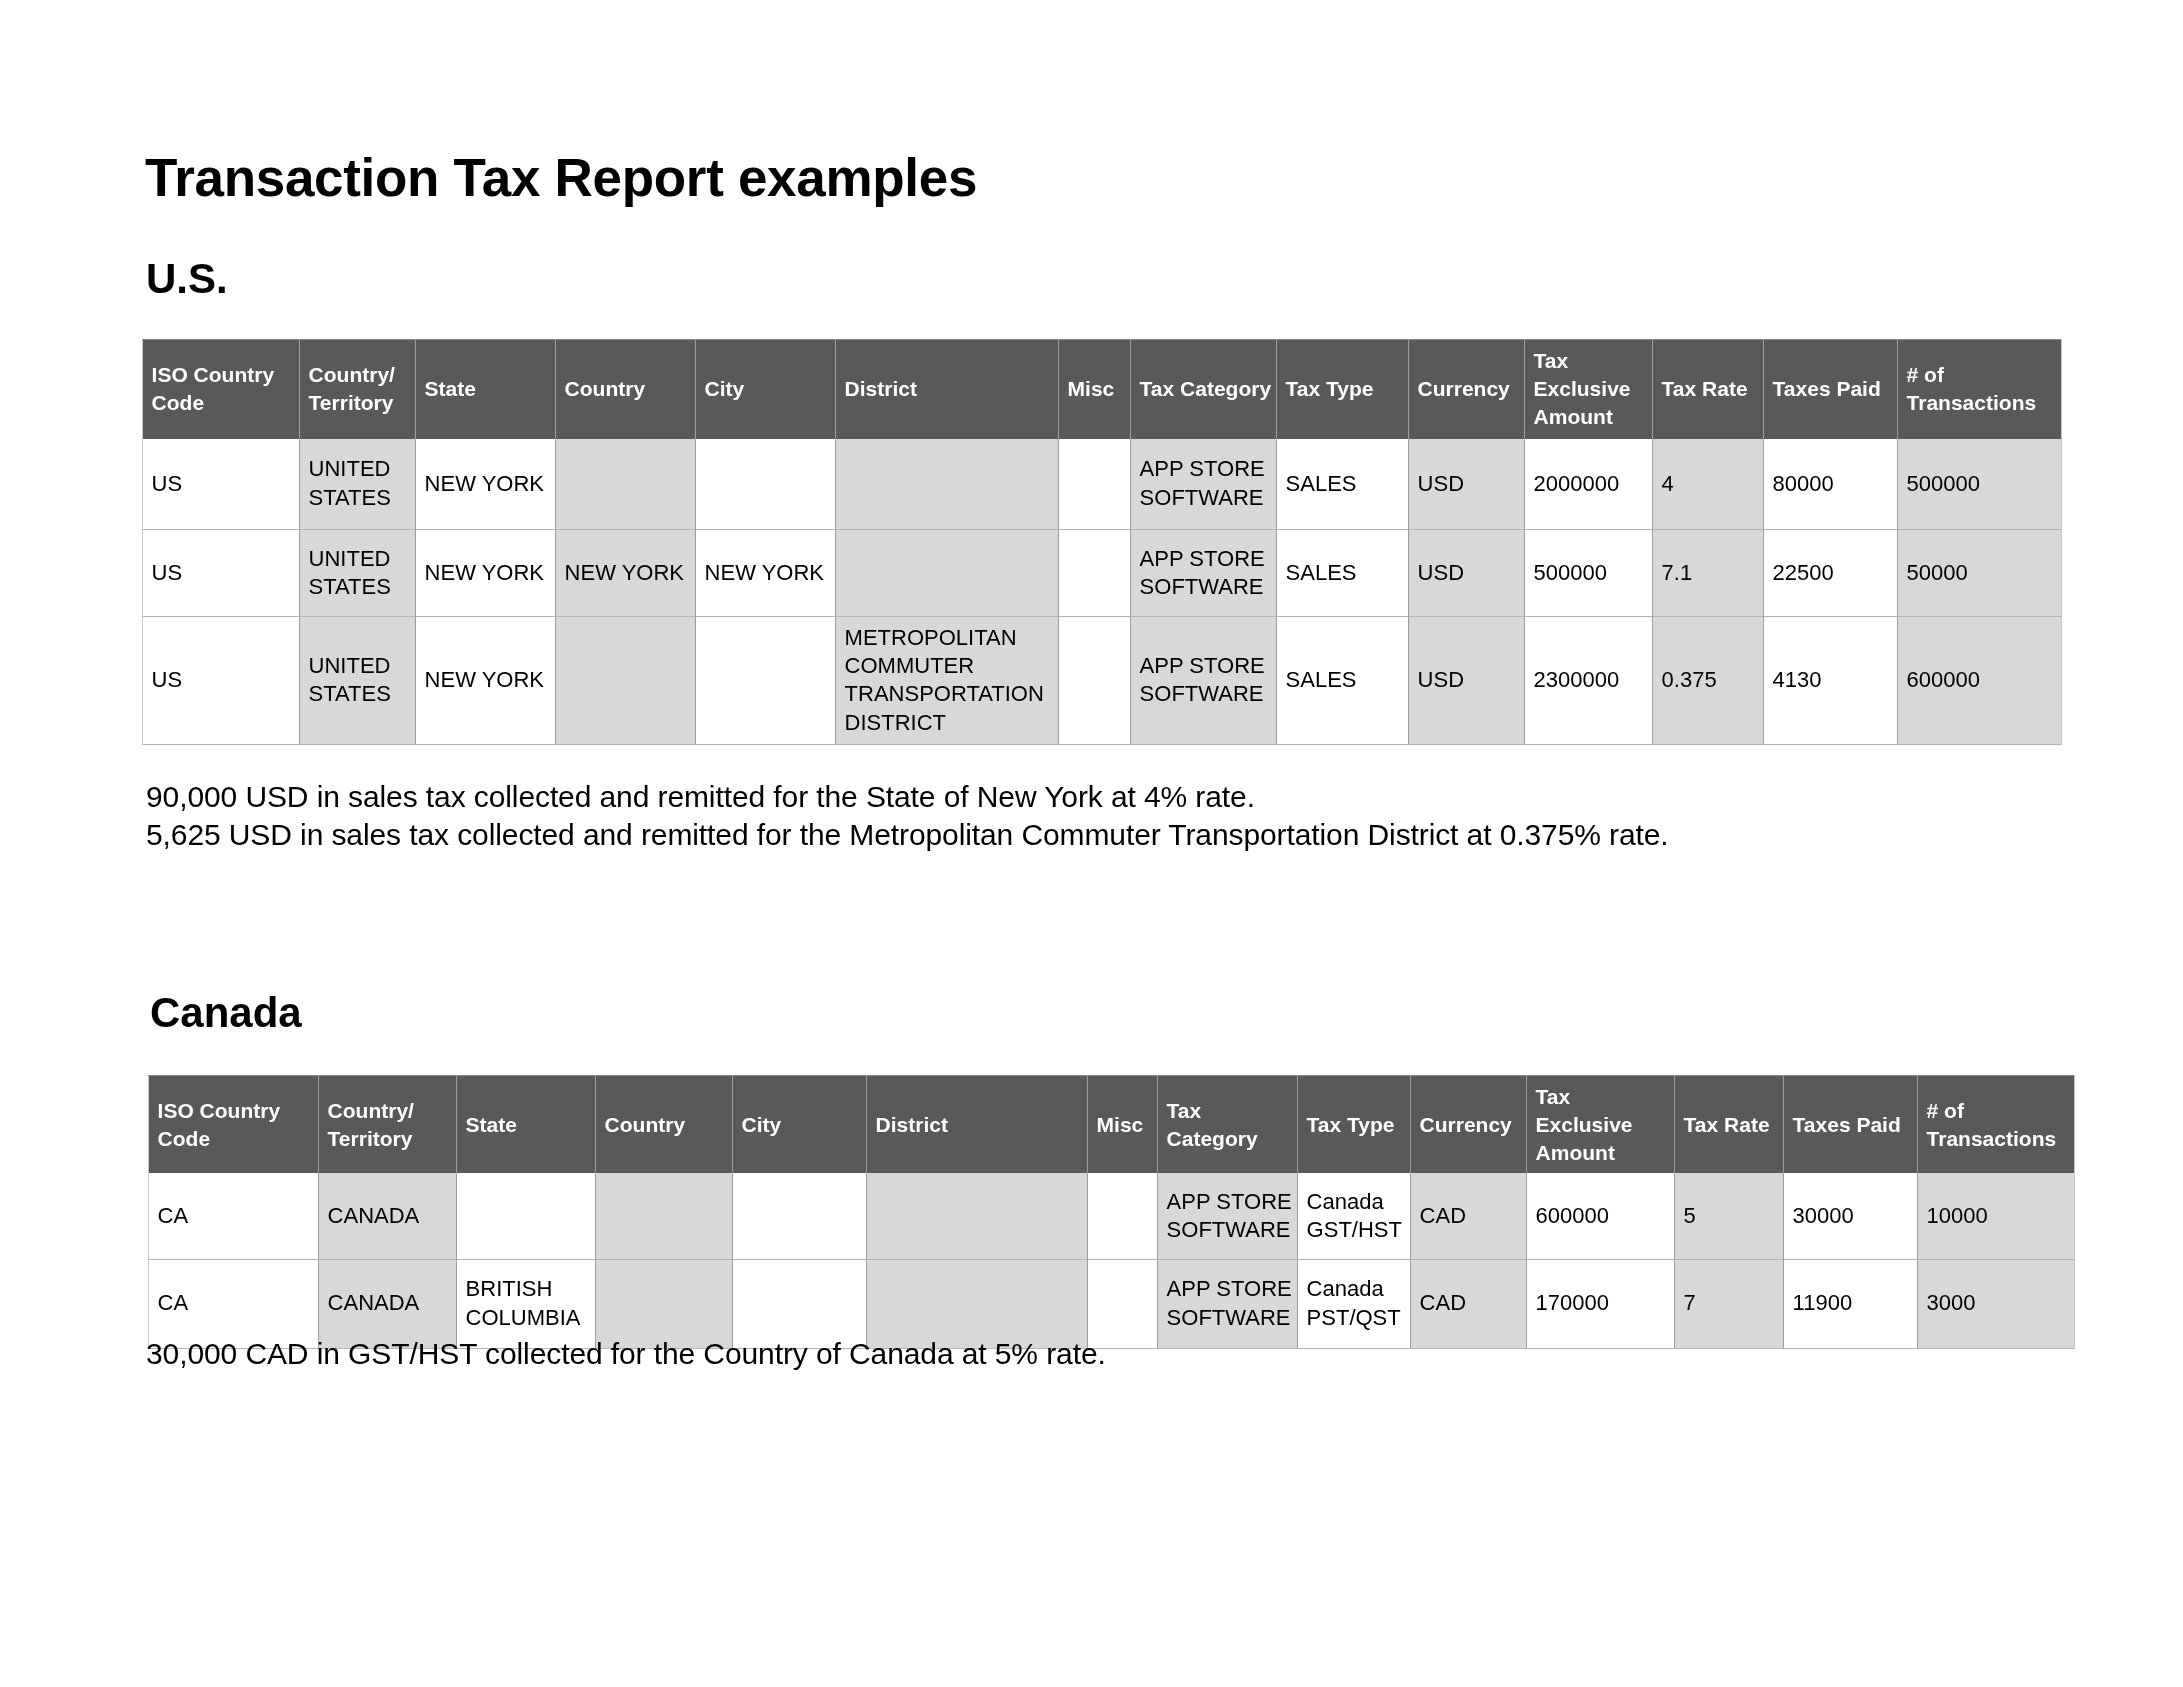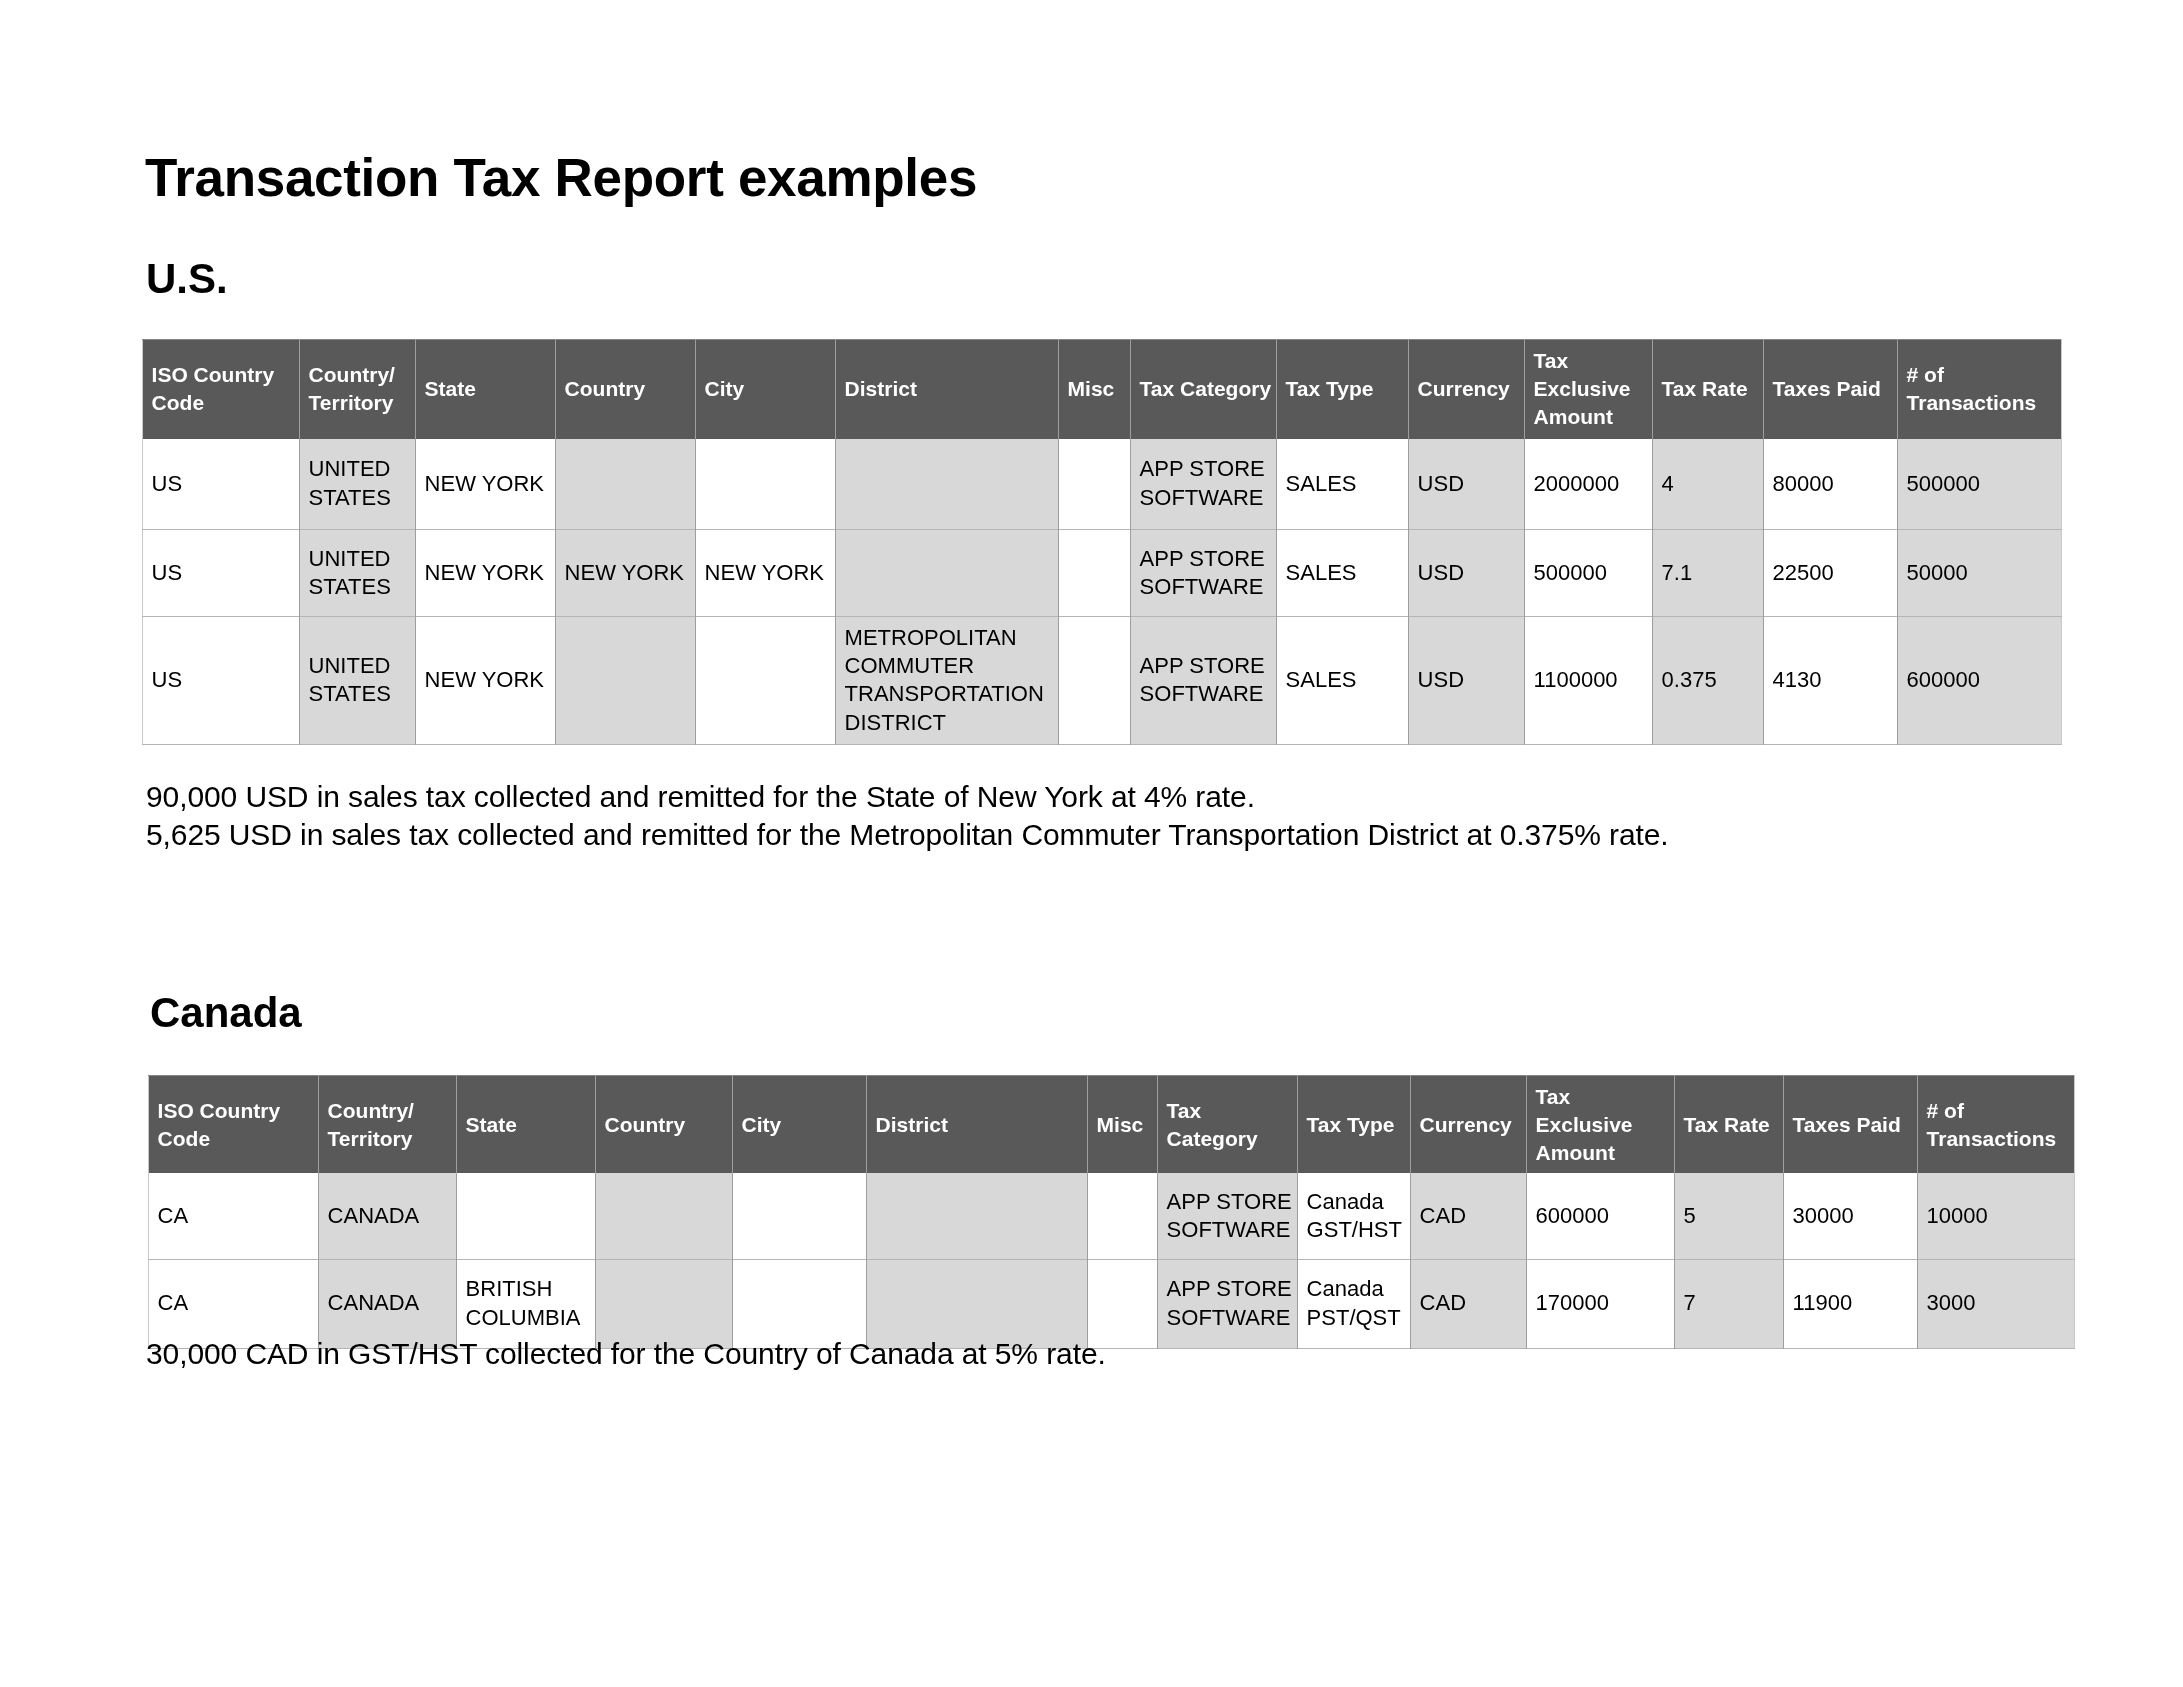--- a/index.html
+++ b/index.html
@@ -151,21 +151,21 @@
             <td>US</td>
             <td>UNITED STATES</td>
             <td>NEW YORK</td>
             <td></td>
             <td></td>
             <td>METROPOLITAN COMMUTER TRANSPORTATION DISTRICT</td>
             <td></td>
             <td>APP STORE SOFTWARE</td>
             <td>SALES</td>
             <td>USD</td>
-            <td>1100000</td>
+            <td>2300000</td>
             <td>0.375</td>
             <td>4130</td>
             <td>600000</td>
           </tr>
         </tbody>
       </table>
     </div>
 
   <div class="abs notes" id="notes-us">
     <div class="note-line">90,000 USD in sales tax collected and remitted for the State of New York at 4% rate.</div>

